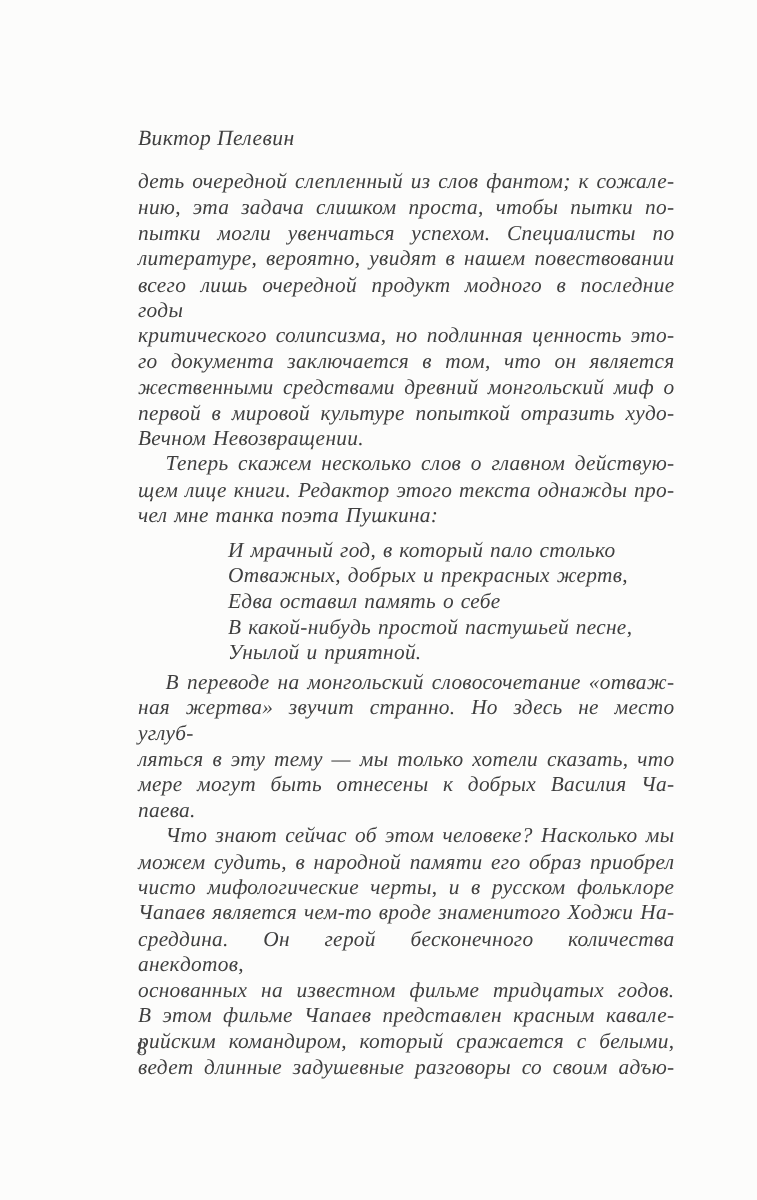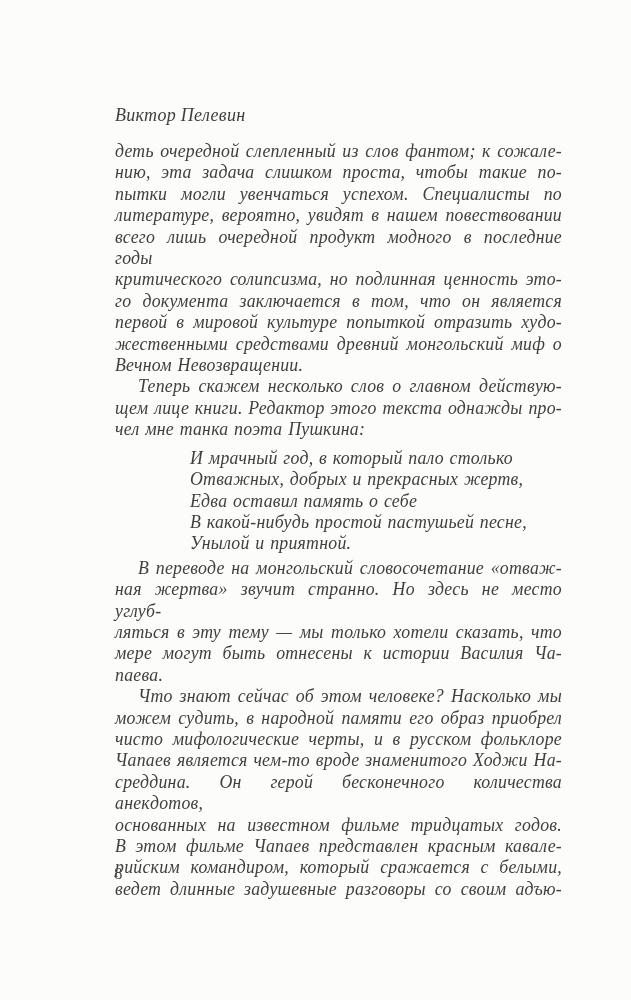--- a/index.html
+++ b/index.html
@@ -63,47 +63,47 @@
 </style>
 </head>
 <body>
 
 <div class="page">
   <div class="running-header">Виктор Пелевин</div>
 
   <div class="text-block">
       <div class="para plain">
         <div class="line">деть очередной слепленный из слов фантом; к сожале-</div>
-        <div class="line">нию, эта задача слишком проста, чтобы такие по-</div>
+        <div class="line">нию, эта задача слишком проста, чтобы пытки по-</div>
         <div class="line">пытки могли увенчаться успехом. Специалисты по</div>
         <div class="line">литературе, вероятно, увидят в нашем повествовании</div>
         <div class="line">всего лишь очередной продукт модного в последние годы</div>
         <div class="line">критического солипсизма, но подлинная ценность это-</div>
         <div class="line">го документа заключается в том, что он является</div>
+        <div class="line">жественными средствами древний монгольский миф о</div>
         <div class="line">первой в мировой культуре попыткой отразить худо-</div>
-        <div class="line">жественными средствами древний монгольский миф о</div>
         <div class="line endline">Вечном Невозвращении.</div>
       </div>
       <div class="para plain indent">
         <div class="line">Теперь скажем несколько слов о главном действую-</div>
         <div class="line">щем лице книги. Редактор этого текста однажды про-</div>
         <div class="line endline">чел мне танка поэта Пушкина:</div>
       </div>
       <div class="para verse">
         <div class="line">И мрачный год, в который пало столько</div>
         <div class="line">Отважных, добрых и прекрасных жертв,</div>
         <div class="line">Едва оставил память о себе</div>
         <div class="line">В какой-нибудь простой пастушьей песне,</div>
         <div class="line endline">Унылой и приятной.</div>
       </div>
       <div class="para plain indent">
         <div class="line">В переводе на монгольский словосочетание «отваж-</div>
         <div class="line">ная жертва» звучит странно. Но здесь не место углуб-</div>
         <div class="line">ляться в эту тему — мы только хотели сказать, что</div>
-        <div class="line">мере могут быть отнесены к истории Василия Ча-</div>
+        <div class="line">мере могут быть отнесены к добрых Василия Ча-</div>
         <div class="line endline">паева.</div>
       </div>
       <div class="para plain indent">
         <div class="line">Что знают сейчас об этом человеке? Насколько мы</div>
         <div class="line">можем судить, в народной памяти его образ приобрел</div>
         <div class="line">чисто мифологические черты, и в русском фольклоре</div>
         <div class="line">Чапаев является чем-то вроде знаменитого Ходжи На-</div>
         <div class="line">среддина. Он герой бесконечного количества анекдотов,</div>
         <div class="line">основанных на известном фильме тридцатых годов.</div>
         <div class="line">В этом фильме Чапаев представлен красным кавале-</div>

